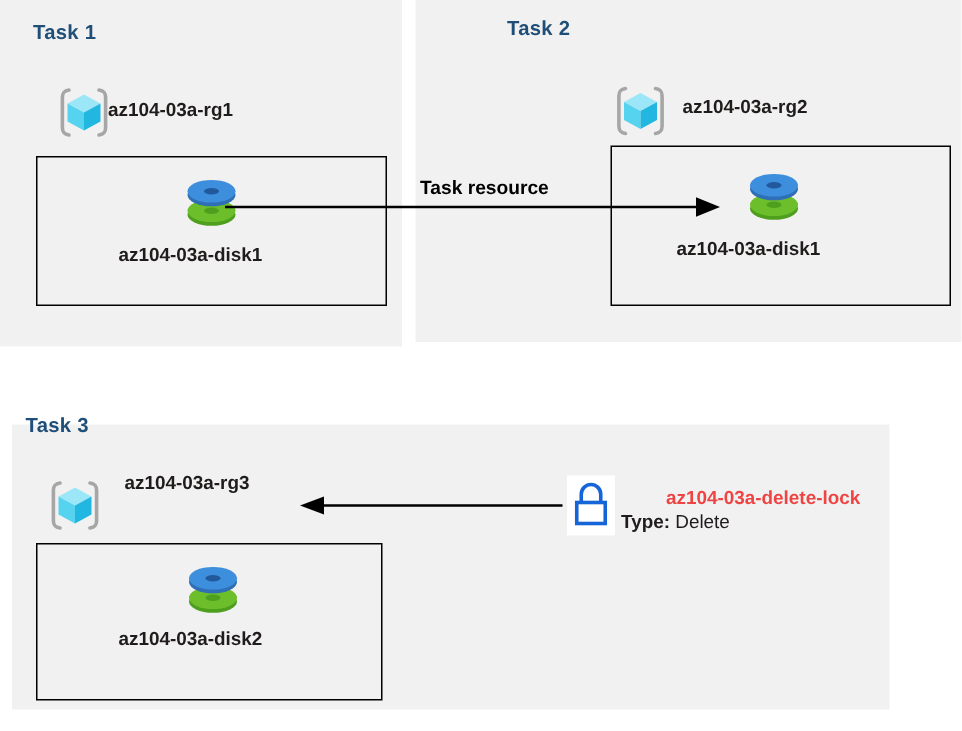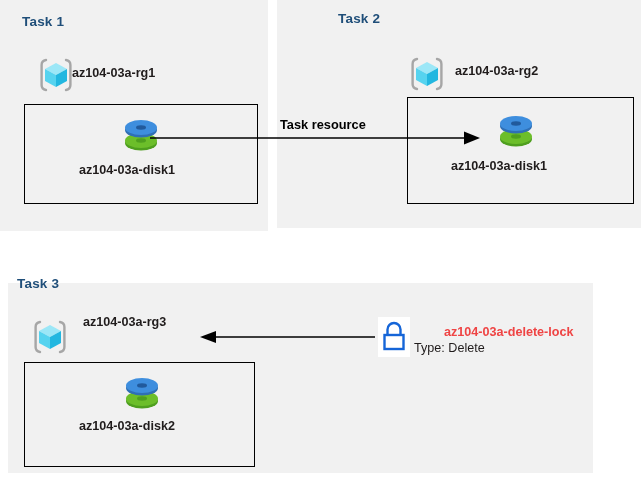--- a/index.html
+++ b/index.html
@@ -117,21 +117,21 @@
     margin-left: 30px;
   }
   #lock-type {
     position: absolute;
     left: 414px;
     top: 341px;
     color: #201c1c;
     font-size: 12.6px;
     white-space: nowrap;
   }
-  #lock-type .k { font-weight: normal; }
+  #lock-type .k { font-weight: bold; }
   #lock-type .v { font-weight: normal; text-align: center; }
 
   .arrow-svg {
     position: absolute;
     overflow: visible;
   }
   #arrow-move { left: 150px; top: 126px; width: 330px; height: 24px; }
   #arrow-lock { left: 200px; top: 326px; width: 175px; height: 22px; }
 </style>
 </head>

